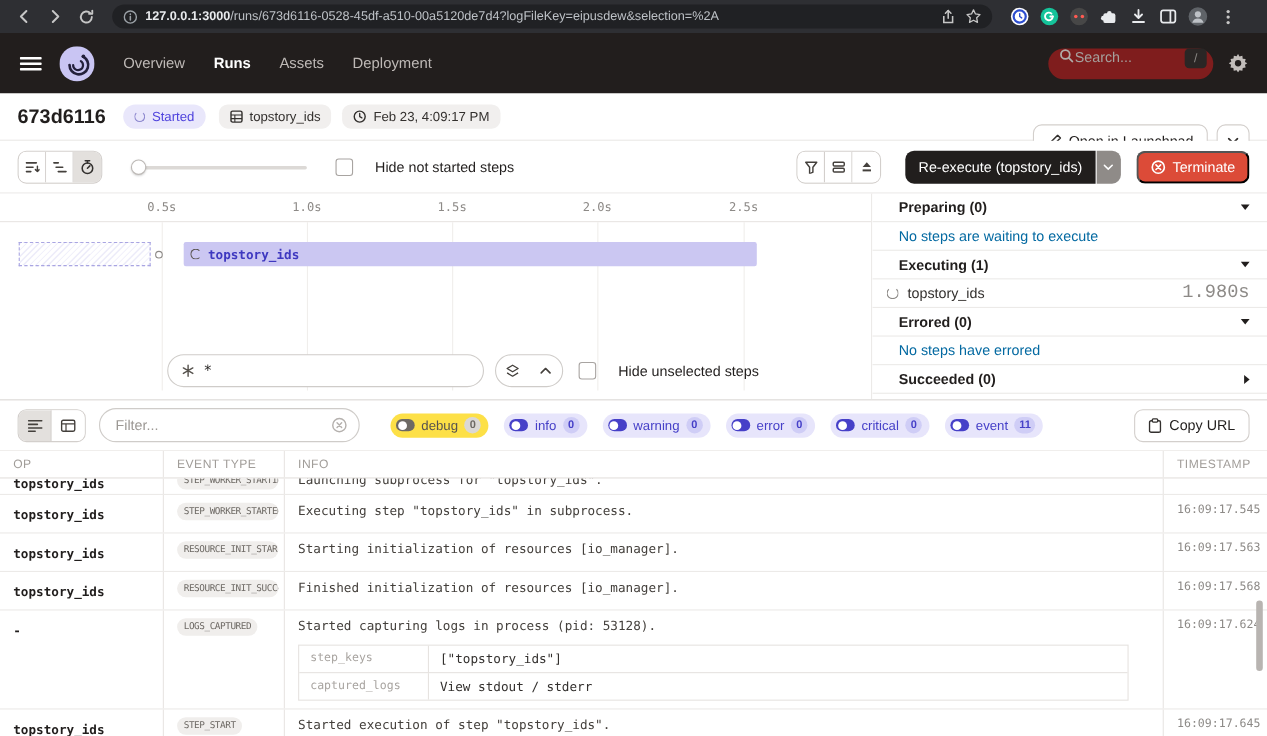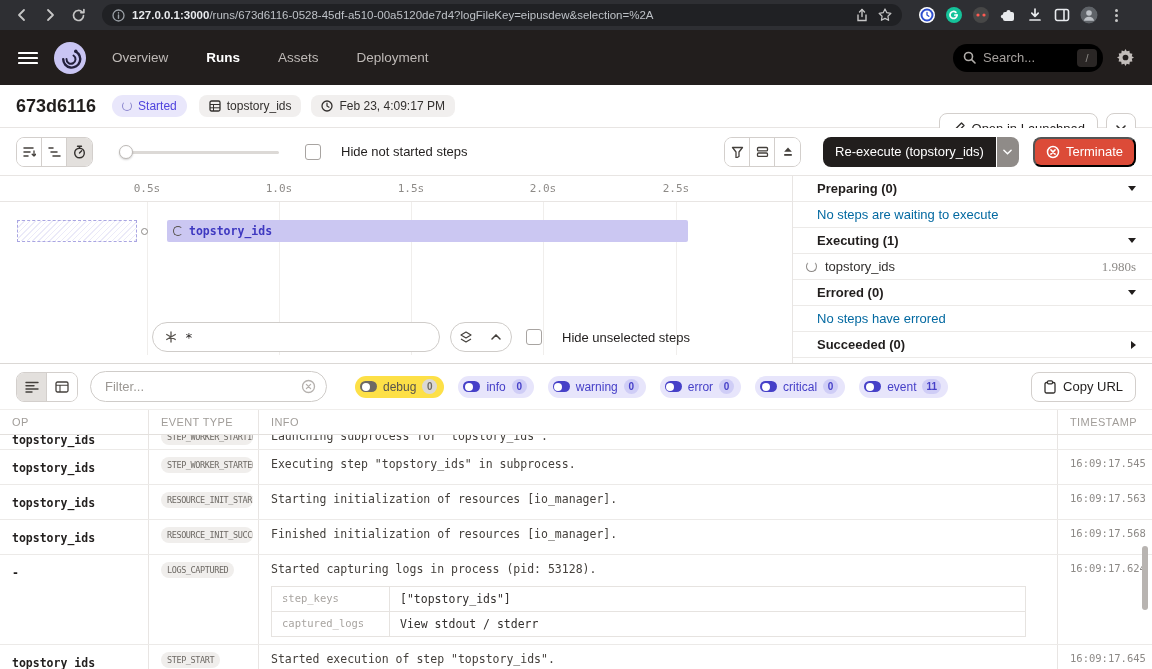--- a/index.html
+++ b/index.html
@@ -18,25 +18,25 @@
   .url b { color:#e8eaed; font-weight:700; }
   .omni-right { margin-left:auto; display:flex; align-items:center; gap:10px; }
   .ext-row { display:flex; align-items:center; gap:9px; margin-left:12px; }
   .ext { width:18px; height:18px; border-radius:50%; overflow:hidden; display:flex; align-items:center; justify-content:center; }
   .dots3 { display:flex; flex-direction:column; gap:2px; margin-left:8px; }
   .dots3 i { width:3px; height:3px; border-radius:50%; background:#c6c6c6; }
 
   
   .app-header { position:absolute; top:30px; left:0; right:0; height:55px; background:#221e1d; display:flex; align-items:center; padding:0 18px; }
   .logo-circle { margin-left:16px; }
-  .nav-items { display:flex; align-items:center; gap:38px; margin-left:26px; }
+  .nav-items { display:flex; align-items:center; gap:26px; margin-left:26px; }
   .nav-item { font-size:13.5px; color:#beb9b6; cursor:pointer; }
   .nav-item.active { color:#fff; font-weight:700; }
   .hdr-right { margin-left:auto; display:flex; align-items:center; gap:14px; }
-  .search-pill { width:150px; height:28px; background:#000000; border-radius:14px; display:flex; align-items:center; padding:0 6px 0 10px; gap:7px; }
+  .search-pill { width:150px; height:28px; background:#7f1d1d; border-radius:14px; display:flex; padding:0 6px 0 10px; gap:1px; }
   .search-ph { font-size:13px; color:#a5a09d; flex:1; }
   .slash-chip { width:20px; height:18px; background:#2a2625; border-radius:4px; color:#8d8a87; font-size:11px; display:flex; align-items:center; justify-content:center; }
 
   
   .run-header { position:absolute; top:85px; left:0; right:0; height:43px; background:#fff; border-bottom:1px solid #e8e5e3; display:flex; align-items:center; padding:0 16px; }
   .run-id { font-size:18px; font-weight:700; color:#211e1d; margin-right:16px; }
   .pill { display:flex; align-items:center; gap:6px; height:22px; padding:0 10px; border-radius:11px; font-size:12px; }
   .pill.status { background:#e9e7fb; color:#4f43dd; margin-right:12px; }
   .pill.gray { background:#f1efee; color:#33302e; margin-right:10px; border-radius:8px; }
   .spin { width:10px; height:10px; border-radius:50%; border:1.6px solid #8c87ce; border-top-color:transparent; flex:0 0 auto; }
@@ -83,21 +83,21 @@
   .steps-panel { position:absolute; top:176px; left:793px; right:0; height:187px; background:#fff; overflow:hidden; }
   .sp-row { height:26px; border-bottom:1px solid #eceae8; display:flex; align-items:center; padding:0 16px 0 24px; }
   .sp-title { font-size:13px; font-weight:700; color:#211e1d; }
   .sp-head { cursor:pointer; }
   .sp-head .caret-down, .sp-head .caret-right { margin-left:auto; }
   .caret-down { width:0; height:0; border-left:4.5px solid transparent; border-right:4.5px solid transparent; border-top:5.5px solid #211e1d; }
   .caret-right { width:0; height:0; border-top:4.5px solid transparent; border-bottom:4.5px solid transparent; border-left:5.5px solid #211e1d; }
   .sp-empty span { font-size:13px; color:#0369a1; }
   .sp-step { padding-left:13px; gap:8px; cursor:pointer; }
   .sp-name { font-size:13px; color:#33302e; }
-  .sp-dur { margin-left:auto; font-family:Liberation Serif, serif; font-size:13px; color:#8d8a87; }
+  .sp-dur { margin-left:auto; font-family:Liberation Mono, monospace; font-size:17px; color:#8d8a87; }
 
   
   .log-section { position:absolute; top:363px; left:0; right:0; bottom:0; border-top:1px solid #dbd8d5; background:#fff; }
   .log-toolbar { height:45px; display:flex; align-items:center; padding:0 16px; }
   .log-toolbar .segmented .seg { width:30px; height:28px; }
   .filter-input { width:237px; height:31px; border:1px solid #cfccc9; border-radius:16px; background:#fff; display:flex; align-items:center; padding:0 10px 0 14px; margin-left:12px; }
   .filter-ph { font-size:13px; color:#9c9894; flex:1; }
   .levels { display:flex; align-items:center; gap:14px; margin-left:28px; }
   .level { height:22px; border-radius:11px; display:flex; align-items:center; gap:6px; padding:0 7px 0 5px; font-size:12px; cursor:pointer; }
   .level.off { background:#fde047; color:#57534e; }

